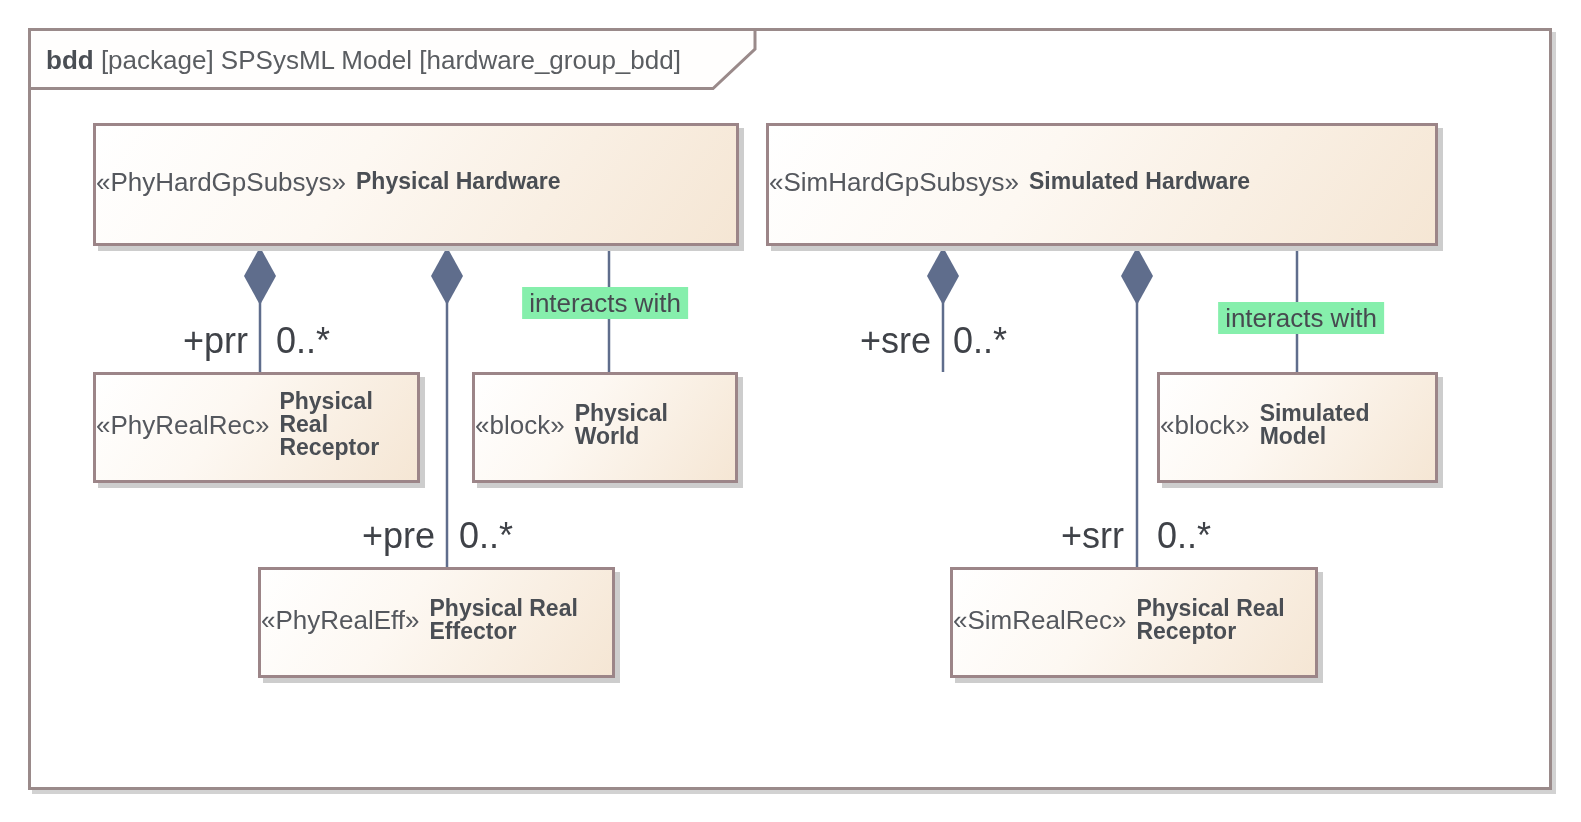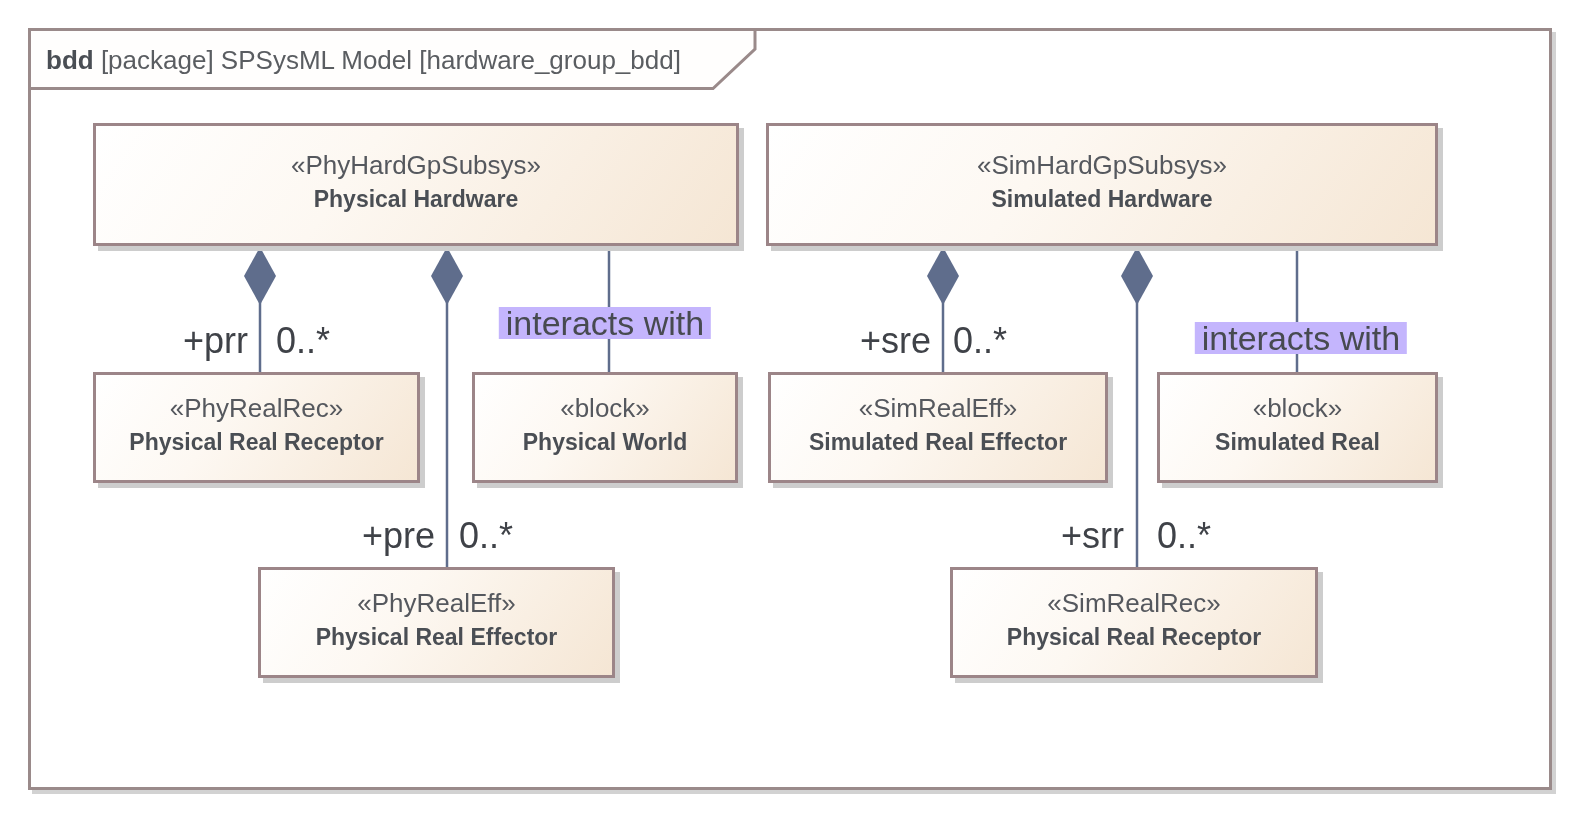--- a/index.html
+++ b/index.html
@@ -17,33 +17,33 @@
   .title-bar{
     position:absolute;left:46px;top:40px;width:680px;height:40px;
     font-size:26px;color:#5a5d61;white-space:nowrap;line-height:40px;
   }
   .title-bar b{color:#4a4e54;font-weight:bold;}
   .node{
     position:absolute;box-sizing:border-box;
     border:3px solid #9c8588;
     background:linear-gradient(125deg,#ffffff 0%,#fdf8f2 40%,#f5e6d4 100%);
     box-shadow:5px 5px 0 #cdcdcd;
-    display:flex;flex-direction:column;align-items:center;justify-content:center;
+    display:flex;flex-direction:row;align-items:center;
     gap:10px;padding-bottom:6px;
   }
   .stereo{font-size:26px;color:#55585e;line-height:1;}
   .bname{font-size:23px;font-weight:bold;color:#4a4e54;line-height:1;}
   .mult{
     position:absolute;font-size:36px;color:#3f4248;line-height:32px;height:32px;
     white-space:nowrap;
   }
   .mult.right-edge{width:110px;text-align:right;}
   .assoc-label{
-    position:absolute;font-size:34px;color:#474a50;line-height:32px;
-    background:#c4b5fd;padding:0 7px;transform:translateX(-50%);white-space:nowrap;margin-top:20px;
+    position:absolute;font-size:26px;color:#474a50;line-height:32px;
+    background:#86efac;padding:0 7px;transform:translateX(-50%);white-space:nowrap;
   }
 </style>
 </head>
 <body>
 
 <div class="canvas">
 
   <div class="frame"></div>
 
   <svg class="svg-layer" width="1581" height="822" viewBox="0 0 1581 822">
@@ -84,28 +84,24 @@
   <div class="node" style="left:93px;top:372px;width:327px;height:111px">
     <div class="stereo">«PhyRealRec»</div>
     <div class="bname">Physical Real Receptor</div>
   </div>
 
   <div class="node" style="left:472px;top:372px;width:266px;height:111px">
     <div class="stereo">«block»</div>
     <div class="bname">Physical World</div>
   </div>
 
-  <div class="node" style="left:768px;top:372px;width:340px;height:111px">
-    <div class="stereo">«SimRealEff»</div>
-    <div class="bname">Simulated Real Effector</div>
-  </div>
 
   <div class="node" style="left:1157px;top:372px;width:281px;height:111px">
     <div class="stereo">«block»</div>
-    <div class="bname">Simulated Real</div>
+    <div class="bname">Simulated Model</div>
   </div>
 
   <div class="node" style="left:258px;top:567px;width:357px;height:111px">
     <div class="stereo">«PhyRealEff»</div>
     <div class="bname">Physical Real Effector</div>
   </div>
 
   <div class="node" style="left:950px;top:567px;width:368px;height:111px">
     <div class="stereo">«SimRealRec»</div>
     <div class="bname">Physical Real Receptor</div>

